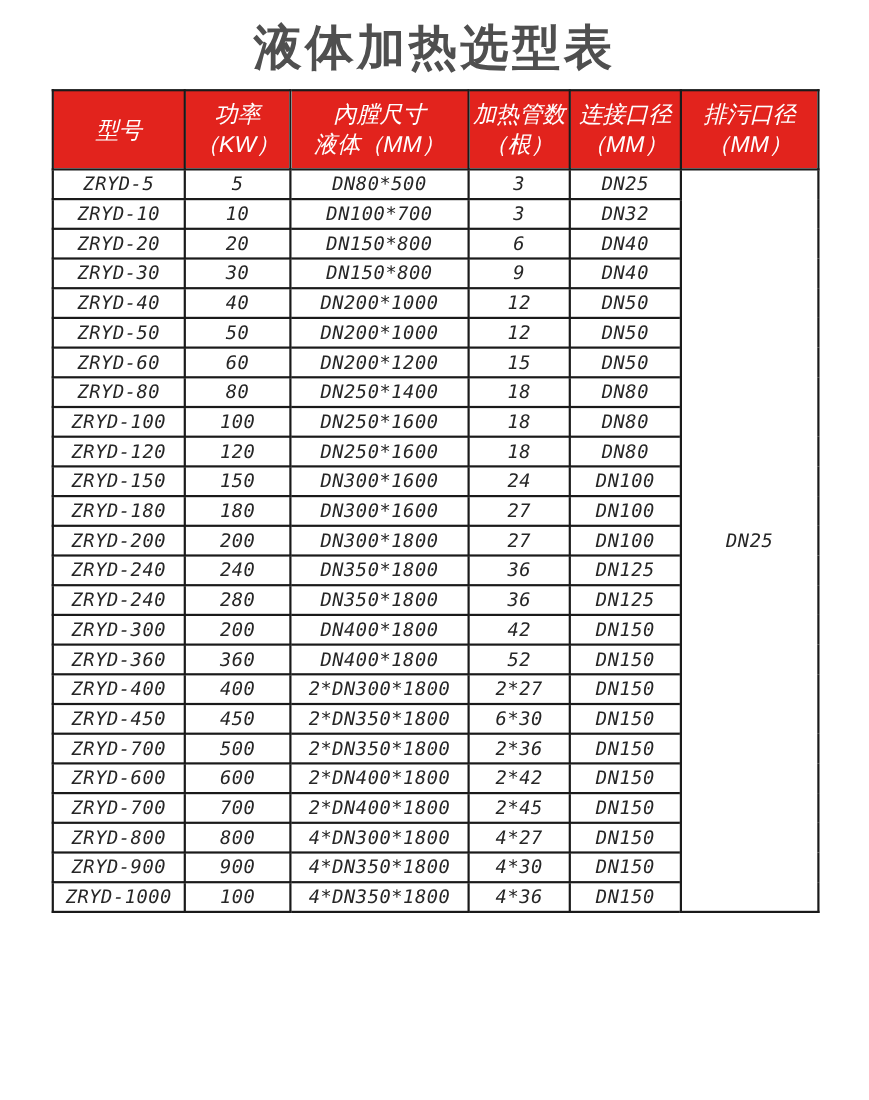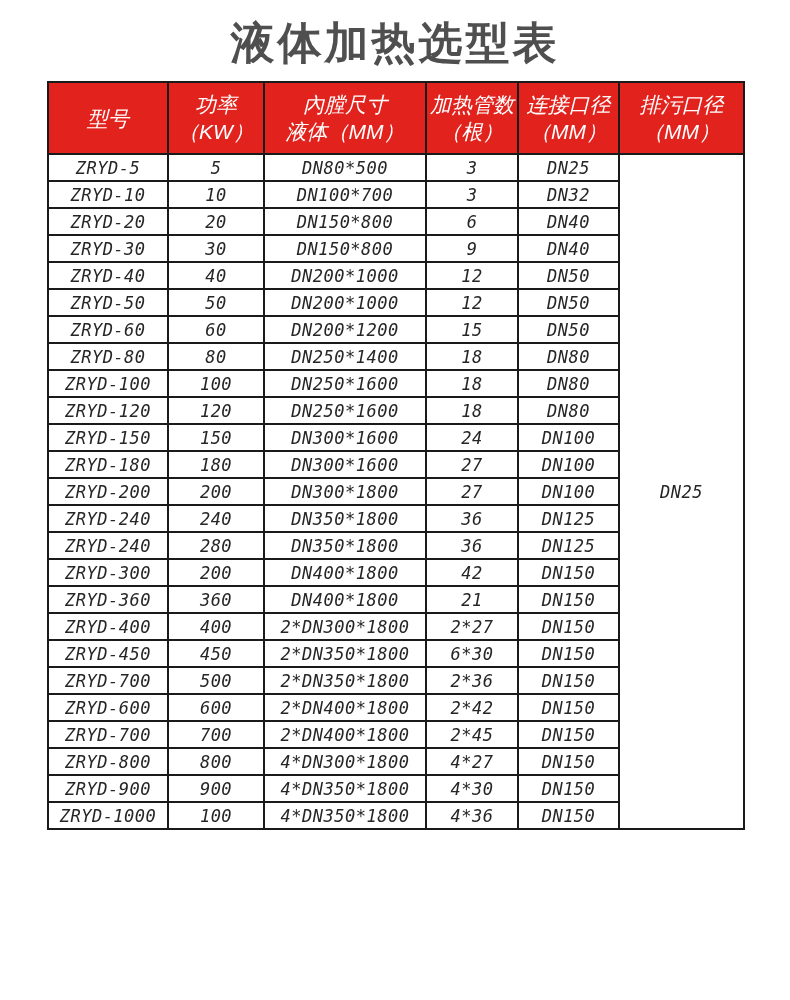--- a/index.html
+++ b/index.html
@@ -214,21 +214,21 @@
     <td>ZRYD-300</td>
     <td>200</td>
     <td>DN400*1800</td>
     <td>42</td>
     <td>DN150</td>
   </tr>
         <tr>
     <td>ZRYD-360</td>
     <td>360</td>
     <td>DN400*1800</td>
-    <td>21</td>
+    <td>52</td>
     <td>DN150</td>
   </tr>
         <tr>
     <td>ZRYD-400</td>
     <td>400</td>
     <td>2*DN300*1800</td>
     <td>2*27</td>
     <td>DN150</td>
   </tr>
         <tr>

